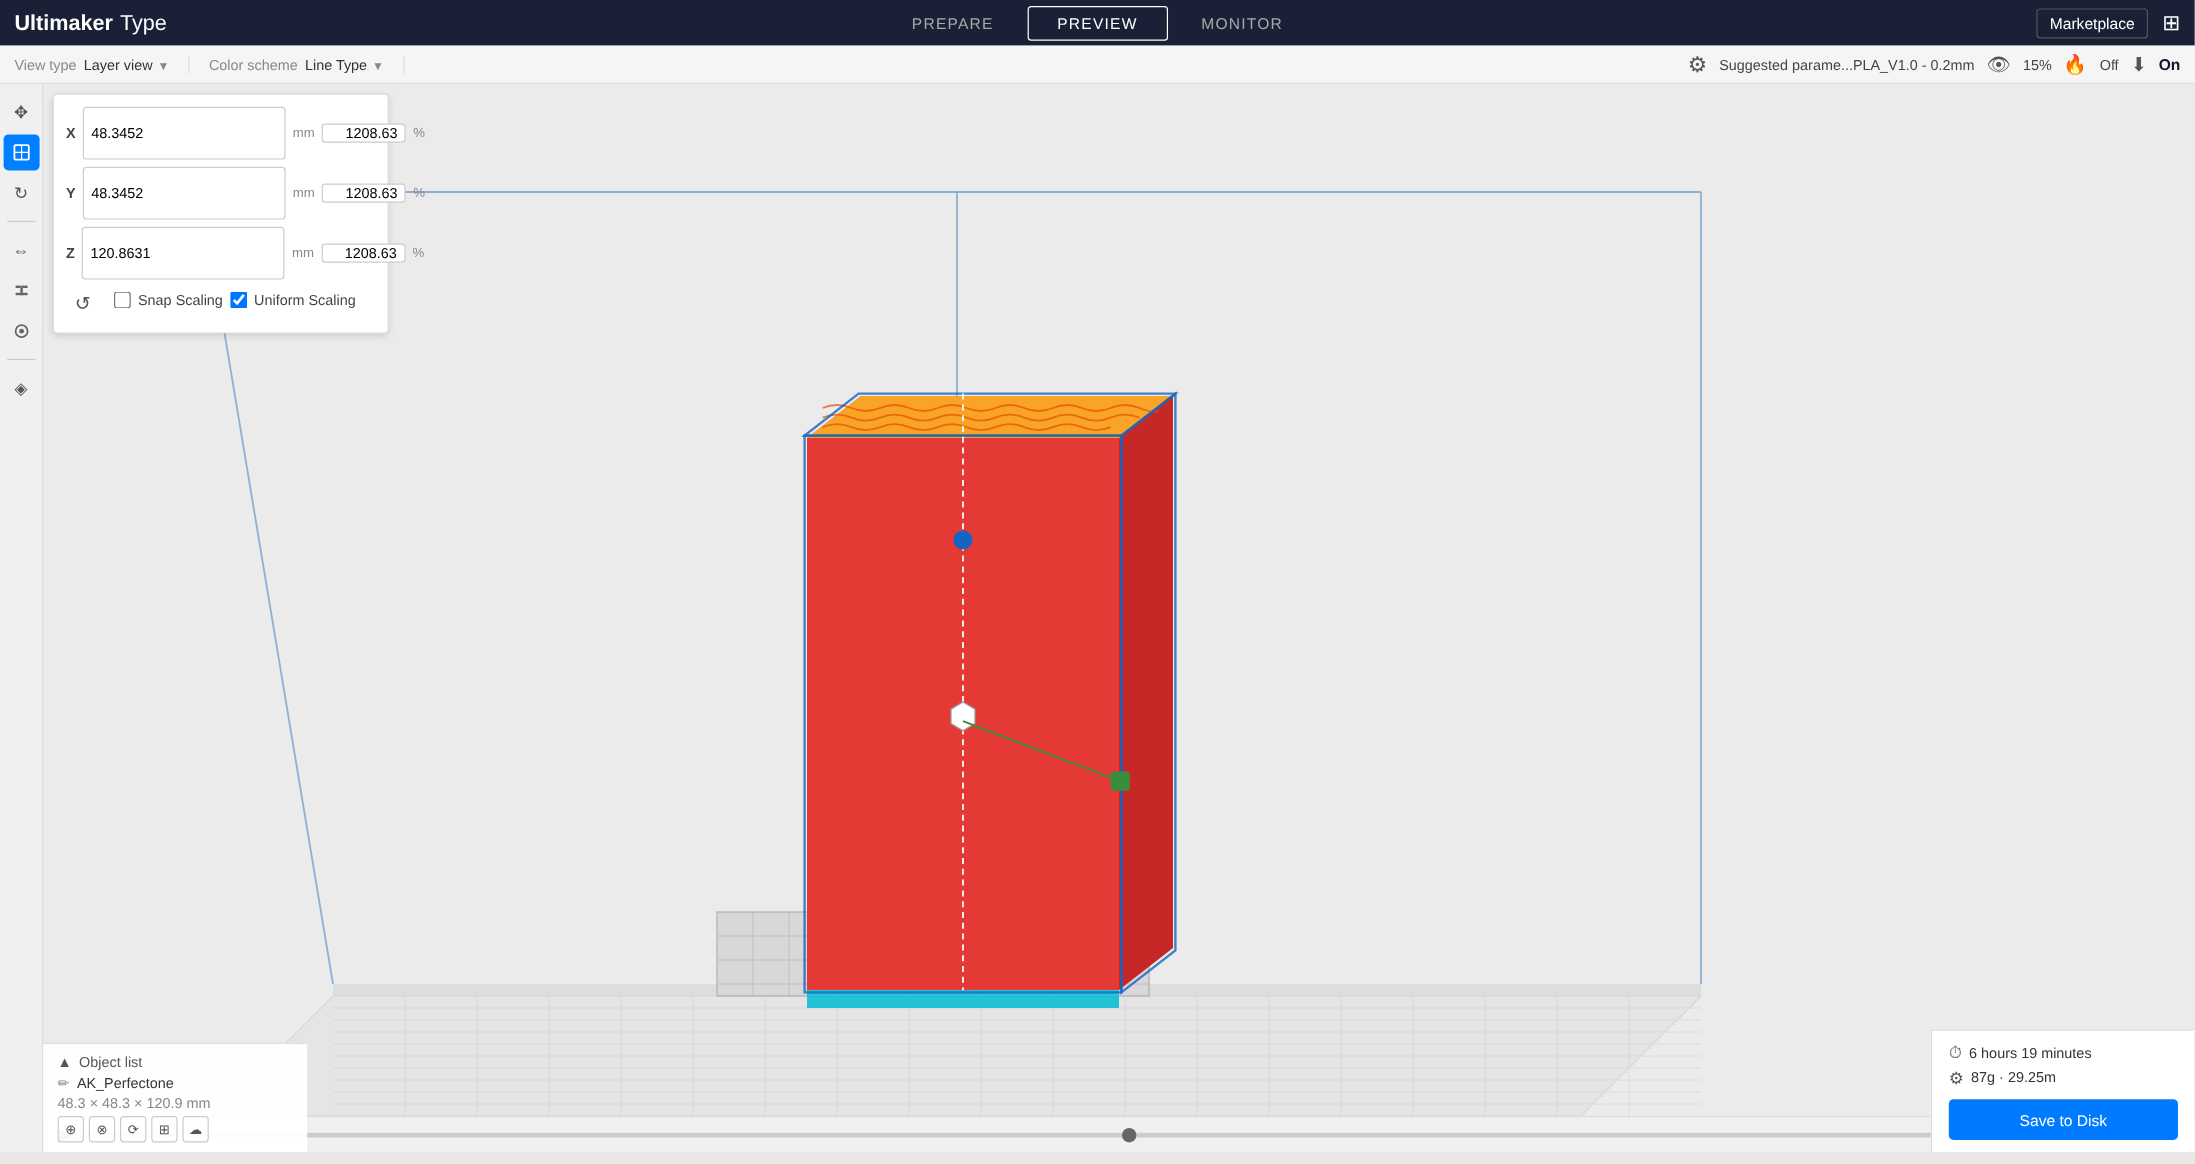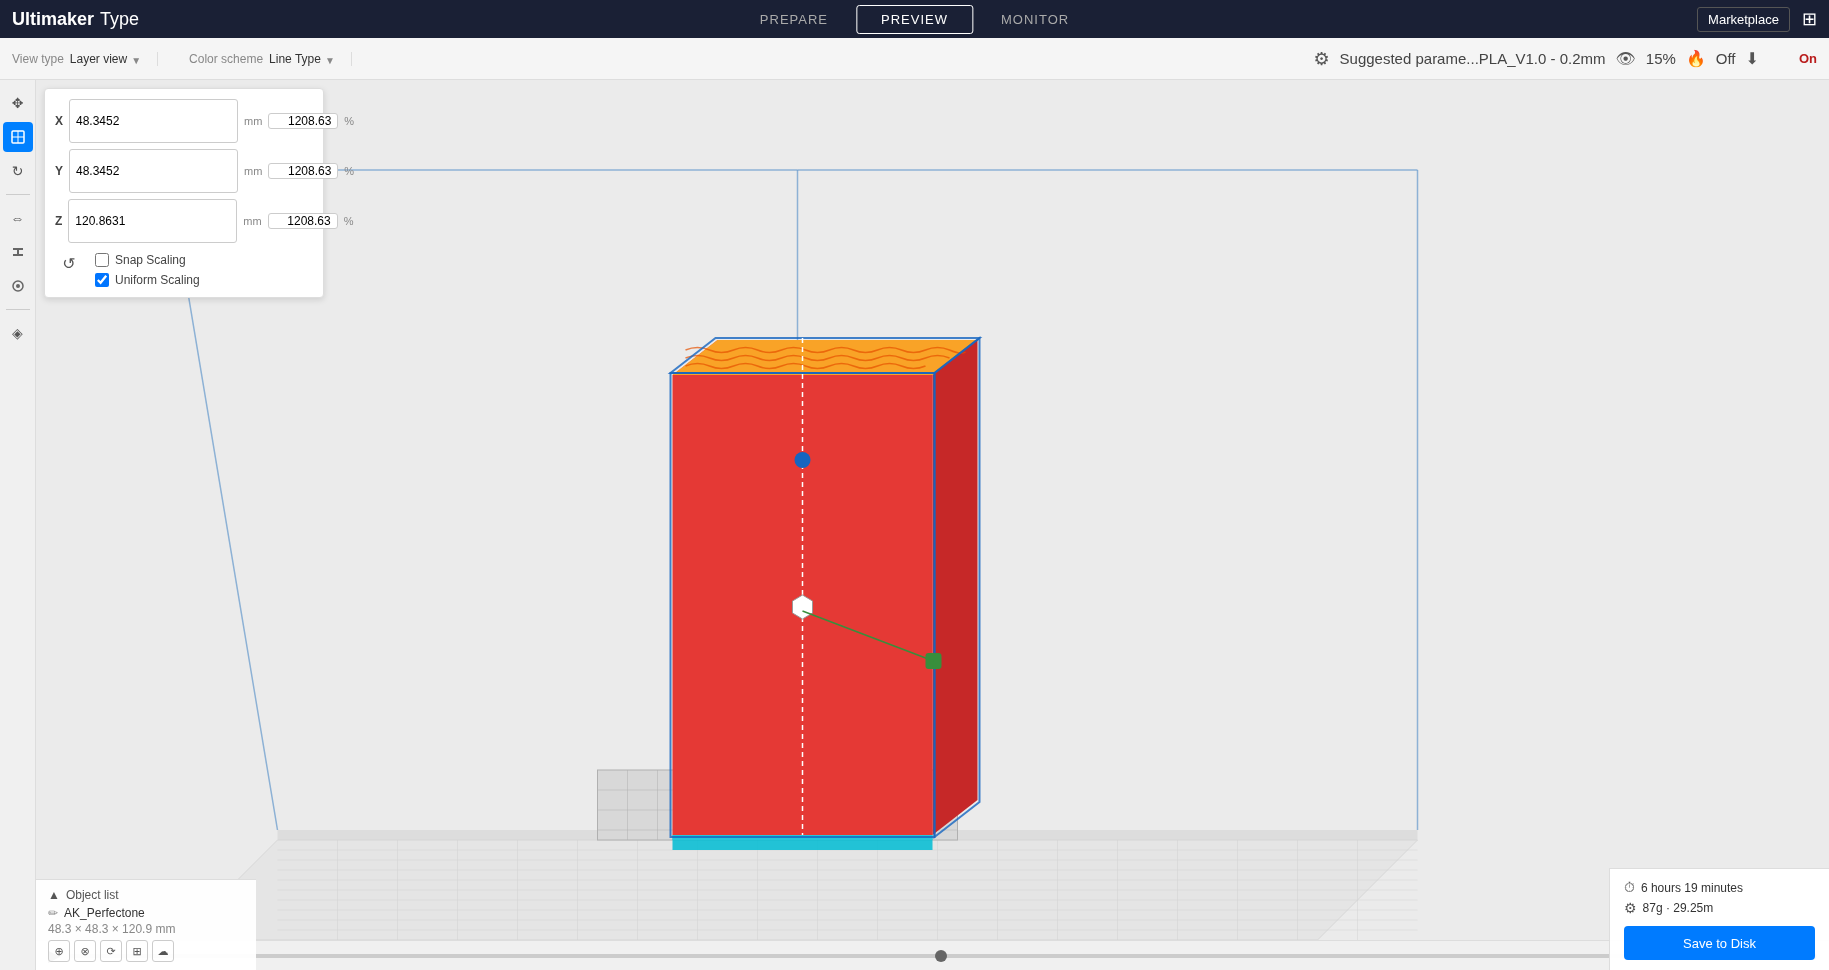--- a/index.html
+++ b/index.html
@@ -67,27 +67,27 @@
       background: transparent;
     }
     .grid-icon {
       color: white;
       font-size: 18px;
       cursor: pointer;
     }
 
     
     #toolbar {
-      height: 42px;
+      height: 32px;
       background: #f5f5f5;
       border-bottom: 1px solid #ddd;
       display: flex;
       align-items: center;
       padding: 0 12px;
-      gap: 15px;
+      gap: 0;
     }
     .toolbar-section {
       display: flex;
       align-items: center;
       gap: 6px;
       padding-right: 16px;
       border-right: 1px solid #ddd;
       margin-right: 16px;
     }
     .toolbar-section:last-child { border-right: none; }
@@ -101,26 +101,25 @@
     }
     .chevron { font-size: 10px; color: #888; }
 
     
     .toolbar-right {
       margin-left: auto;
       display: flex;
       align-items: center;
       gap: 10px;
     }
-    .param-text { font-size: 15px; color: #444; }
+    .param-text { font-size: 12px; color: #444; }
     .toggle-on {
-      color: #b91c1c;
+      color: #0f172a;
       font-weight: 600;
       font-size: 13px;
-      margin-left: 30px;
     }
 
     
     #main {
       display: flex;
       height: calc(970px - 38px - 42px);
     }
 
     
     #leftsidebar {
@@ -216,21 +215,21 @@
       text-align: right;
       background: white;
     }
     .scale-pct-sym {
       font-size: 11px;
       color: #888;
       width: 14px;
     }
     .scale-options {
       display: flex;
-      flex-direction: column;
+      flex-direction: row;
       gap: 6px;
       margin-top: 4px;
       padding-left: 4px;
     }
     .scale-option {
       display: flex;
       align-items: center;
       gap: 6px;
       font-size: 12px;
       color: #444;

